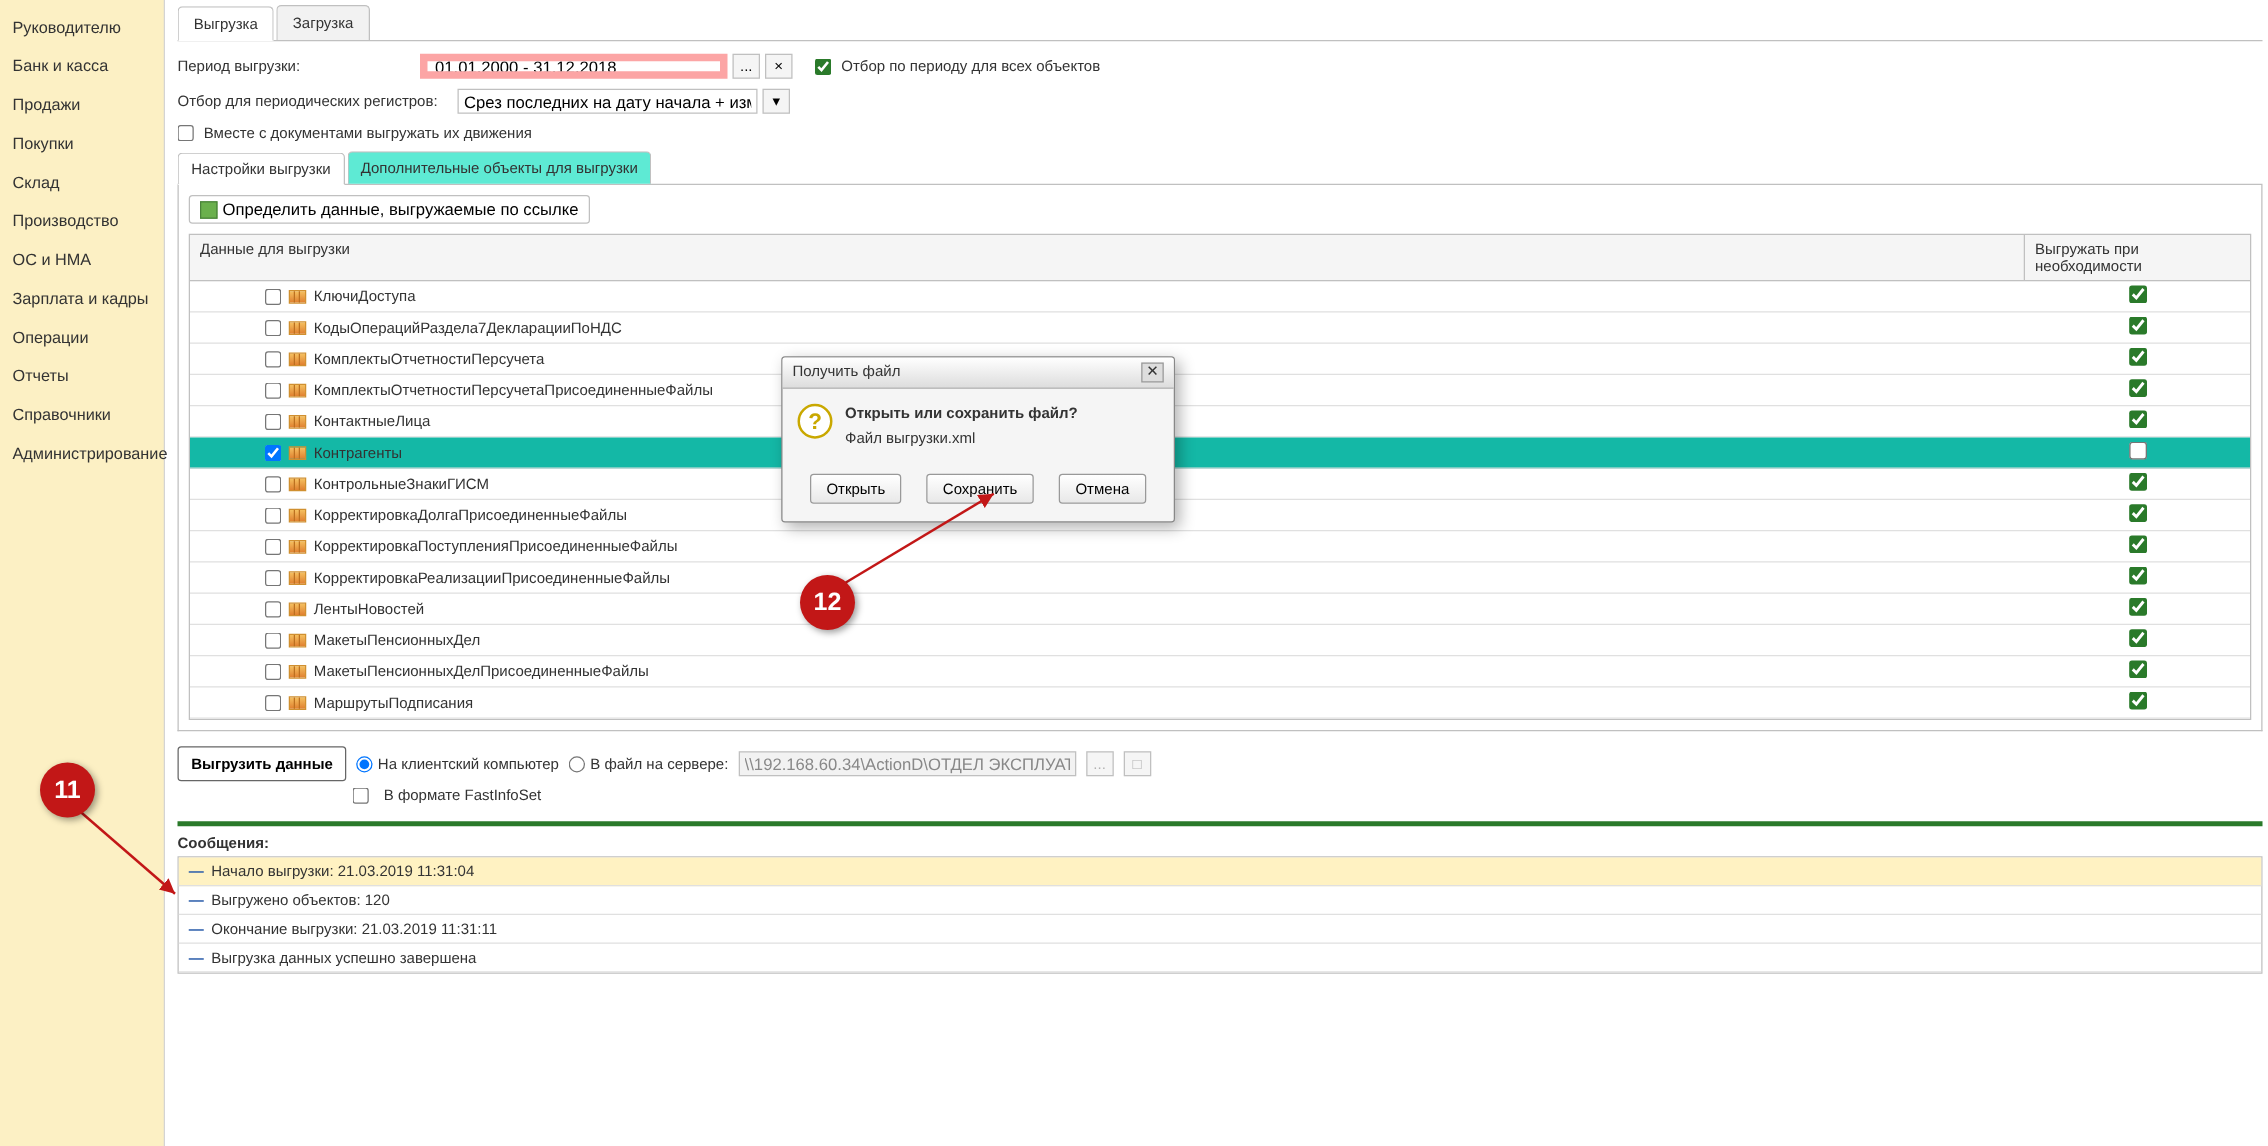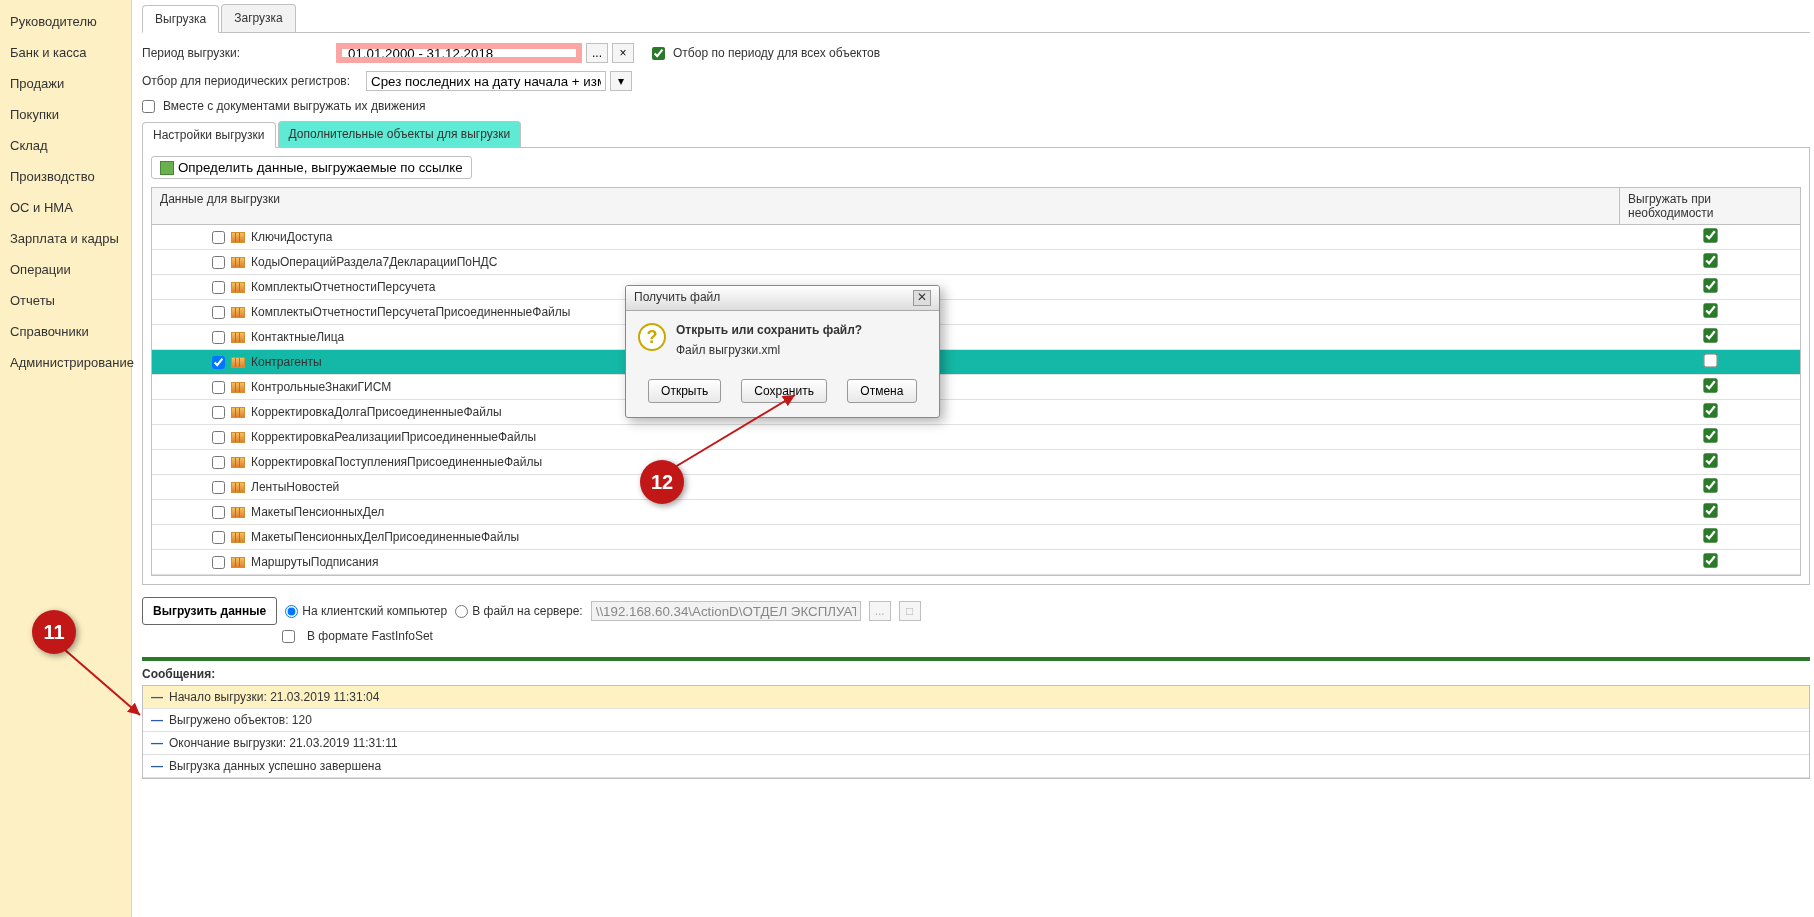--- a/index.html
+++ b/index.html
@@ -232,31 +232,31 @@
       <span>КорректировкаДолгаПрисоединенныеФайлы</span>
     </div>
     <div class="td-side">
       <input type="checkbox" class="side-chk" checked="" style="">
     </div>
             </div>
             <div class="tr">
     <div class="td-main">
       <input type="checkbox" class="row-chk" style="">
       <span class="row-ic"></span>
+      <span>КорректировкаПоступленияПрисоединенныеФайлы</span>
+    </div>
+    <div class="td-side">
+      <input type="checkbox" class="side-chk" checked="" style="">
+    </div>
+            </div>
+            <div class="tr">
+    <div class="td-main">
+      <input type="checkbox" class="row-chk" style="">
+      <span class="row-ic"></span>
       <span>КорректировкаРеализацииПрисоединенныеФайлы</span>
-    </div>
-    <div class="td-side">
-      <input type="checkbox" class="side-chk" checked="" style="">
-    </div>
-            </div>
-            <div class="tr">
-    <div class="td-main">
-      <input type="checkbox" class="row-chk" style="">
-      <span class="row-ic"></span>
-      <span>КорректировкаПоступленияПрисоединенныеФайлы</span>
     </div>
     <div class="td-side">
       <input type="checkbox" class="side-chk" checked="" style="">
     </div>
             </div>
             <div class="tr">
     <div class="td-main">
       <input type="checkbox" class="row-chk" style="">
       <span class="row-ic"></span>
       <span>ЛентыНовостей</span>

